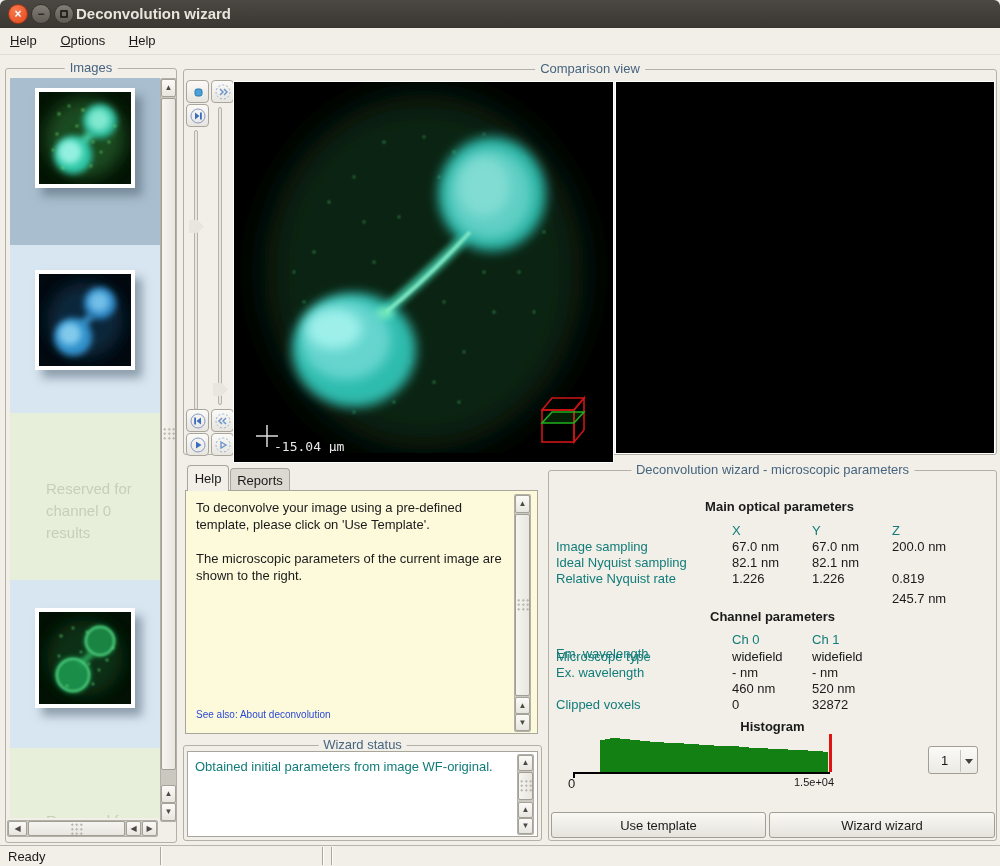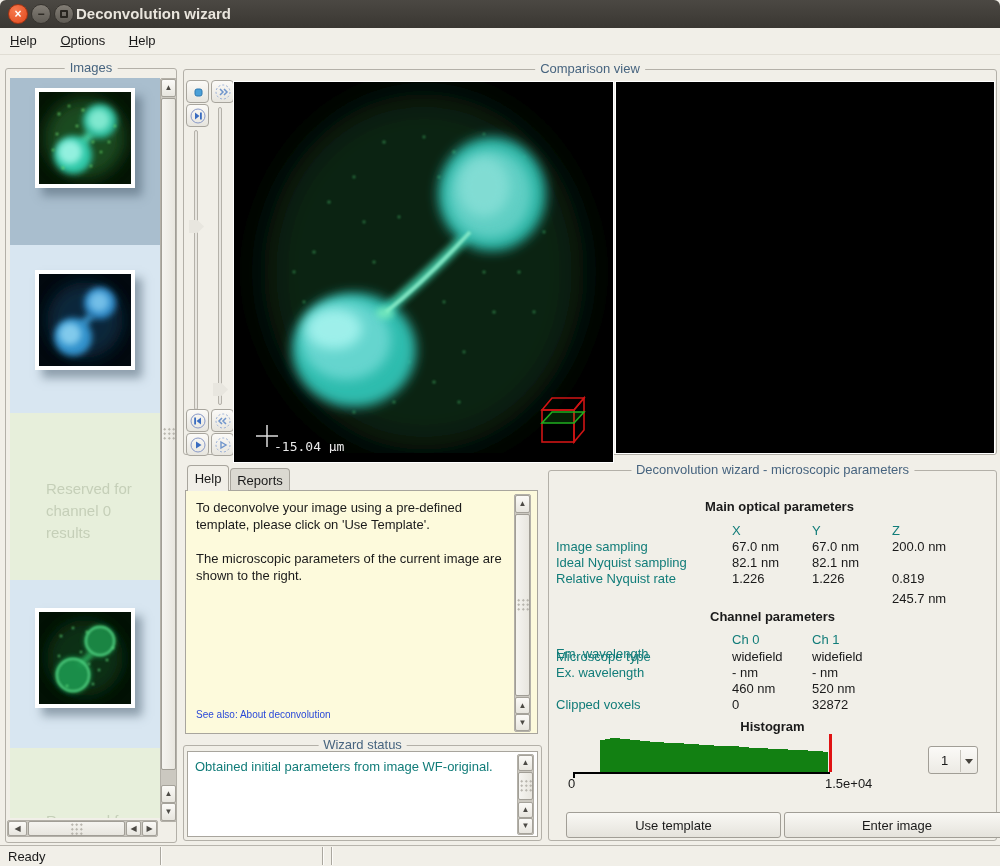--- a/index.html
+++ b/index.html
@@ -65,21 +65,21 @@
   .sec-head { font-weight:bold; font-size:13px; text-align:center; }
   .p-label { position:absolute; color:#117c79; font-size:13px; white-space:nowrap; }
   .p-val { position:absolute; color:#1a1a1a; font-size:13px; white-space:nowrap; }
   .p-colh { position:absolute; color:#117c79; font-size:13px; }
 
   
   .hbars { display:flex; align-items:flex-end; }
   .hbar { flex:1 1 auto; }
 
   
-  .btn { background:linear-gradient(#f9f8f4,#e5e3dc); border:1px solid #a19e96; border-radius:3px; display:flex; align-items:center; justify-content:center; font-size:13px;margin-left:15px; }
+  .btn { background:linear-gradient(#f9f8f4,#e5e3dc); border:1px solid #a19e96; border-radius:3px; display:flex; align-items:center; justify-content:center; font-size:13px; }
 
   
   .combo { background:linear-gradient(#fbfaf7,#ecead f4); background:linear-gradient(#fbfaf7,#eceae4); border:1px solid #a19e96; border-radius:3px; }
   .combo-arrow { width:0; height:0; border-left:4px solid transparent; border-right:4px solid transparent; border-top:5px solid #45423c; }
 
   
   .statusbar { left:0; top:845px; width:1000px; height:21px; background:#f1efe8; border-top:1px solid #b8b5ad; }
   .sb-divider { top:847px; width:1px; height:18px; background:#aaa79f; box-shadow:1px 0 0 #fdfcf9; }
 
   .mono { font-family:"DejaVu Sans Mono","Liberation Mono",monospace; }
@@ -496,33 +496,33 @@
     <div class="hbar" style="height: 22px; background: rgb(18, 128, 18);"></div>
     <div class="hbar" style="height: 21px; background: rgb(18, 128, 18);"></div>
     <div class="hbar" style="height: 21px; background: rgb(18, 128, 18);"></div>
     <div class="hbar" style="height: 21px; background: rgb(18, 128, 18);"></div>
     <div class="hbar" style="height: 20px; background: rgb(18, 128, 18);"></div>
   </div>
 <div class="abs" style="left: 829px; top: 734px; width: 2.5px; height: 38px; background: rgb(224, 18, 18);"></div>
 <div class="abs" style="left:573px;top:772px;width:257px;height:1.5px;background:#000;"></div>
 <div class="abs" style="left:573px;top:772px;width:1.5px;height:6px;background:#000;"></div>
 <div class="abs" style="left:568px;top:776px;font-size:13px;">0</div>
-<div class="abs" style="left:825px;top:776px;font-size:13px;">1.5e+04</div>
+<div class="abs" style="left:794px;top:776px;font-size:11px;">1.5e+04</div>
 
 <div class="abs combo" style="left:928px;top:746px;width:50px;height:28px;">
   <span class="abs" style="left:12px;top:6px;font-size:13px;">1</span>
   <span class="abs" style="left:31px;top:3px;width:1px;height:22px;background:#c5c2ba;"></span>
   <span class="abs combo-arrow" style="left:36px;top:12px;"></span>
 </div>
 
 <div class="abs btn" style="left:551px;top:812px;width:215px;height:26px;">
   <span>Use template</span>
 </div>
 <div class="abs btn" style="left:769px;top:812px;width:226px;height:26px;">
-  <span>Enter image</span>
+  <span>Wizard wizard</span>
 </div>
 
 <div class="abs statusbar">
   <span style="position:absolute;left:8px;top:3px;">Ready</span>
 </div>
 <div class="abs sb-divider" style="left:160px;"></div>
 <div class="abs sb-divider" style="left:322px;"></div>
 <div class="abs sb-divider" style="left:331px;"></div>
 
 </body></html>

